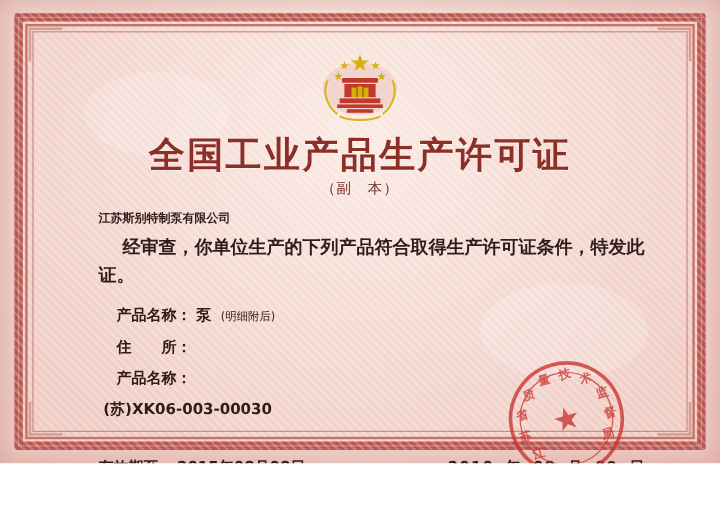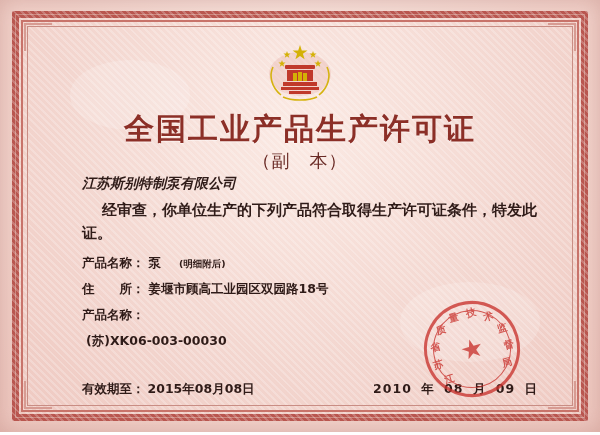--- a/index.html
+++ b/index.html
@@ -10,21 +10,21 @@
     width: 600px;
     height: 435px;
     overflow: hidden;
     font-family: "Liberation Sans", sans-serif;
     background: #ffffff;
   }
 
   .certificate {
     position: relative;
     width: 600px;
-    height: 432px;
+    height: 386px;
     box-sizing: border-box;
     background: #f6ded8;
     background-image:
       radial-gradient(ellipse at 50% 30%, #fbeae4 0%, #f3d6cf 55%, #eec7bf 100%);
     overflow: hidden;
   }
 
   
   .paper-edge {
     position: absolute;
@@ -128,40 +128,39 @@
     color: #8c2f27;
     text-shadow: 0 1px 0 rgba(255,255,255,0.5);
   }
   .subtitle {
     position: absolute;
     top: 116px;
     left: 0;
     right: 0;
     text-align: center;
     font-family: Liberation Mono, monospace;
-    font-size: 18px;
+    font-size: 12px;
     color: #6a2b26;
     letter-spacing: 1px;
   }
 
   
   .body-block {
     position: absolute;
     left: 48px;
     right: 28px;
     top: 142px;
     font-family: "DejaVu Sans", sans-serif;
     color: #3a2320;
   }
   .company {
-    font-size: 14px;
+    font-size: 10px;
     font-weight: bold;
     color: #2f1b18;
     margin-bottom: 7px;
-    font-style: italic;
   }
   .statement {
     font-size: 15px;
     font-weight: bold;
     line-height: 1.55;
     color: #2f1b18;
     text-indent: 20px;
     font-family: Liberation Mono, monospace;
   }
 
@@ -176,29 +175,30 @@
   }
   .field-row {
     display: flex;
     align-items: baseline;
     margin-bottom: 9px;
     font-size: 12.5px;
     font-weight: bold;
   }
   .field-label {
     white-space: nowrap;
+    margin-left: 15px;
   }
   .field-value {
     margin-left: 4px;
     white-space: nowrap;
   }
   .field-note {
     font-size: 9.5px;
-    font-weight: bold;
-    margin-left: 18px;
+    font-weight: normal;
+    margin-left: 8px;
   }
 
   
   .date-line {
     position: absolute;
     left: 48px;
     right: 26px;
     top: 308px;
     display: flex;
     align-items: baseline;
@@ -357,21 +357,20 @@
     <div class="fields">
 
       <div class="field-row">
         <span class="field-label">产品名称：</span>
         <span class="field-value">泵</span>
         <span class="field-note">(明细附后)</span>
       </div>
 
       <div class="field-row">
         <span class="field-label">住　　所：</span>
-        <span class="field-value">姜堰市顾高工业园区双园路18号</span>
       </div>
 
       <div class="field-row">
         <span class="field-label">产品名称：</span>
       </div>
 
       <div class="field-row">
         <span class="field-value">(苏)XK06-003-00030</span>
       </div>
 

